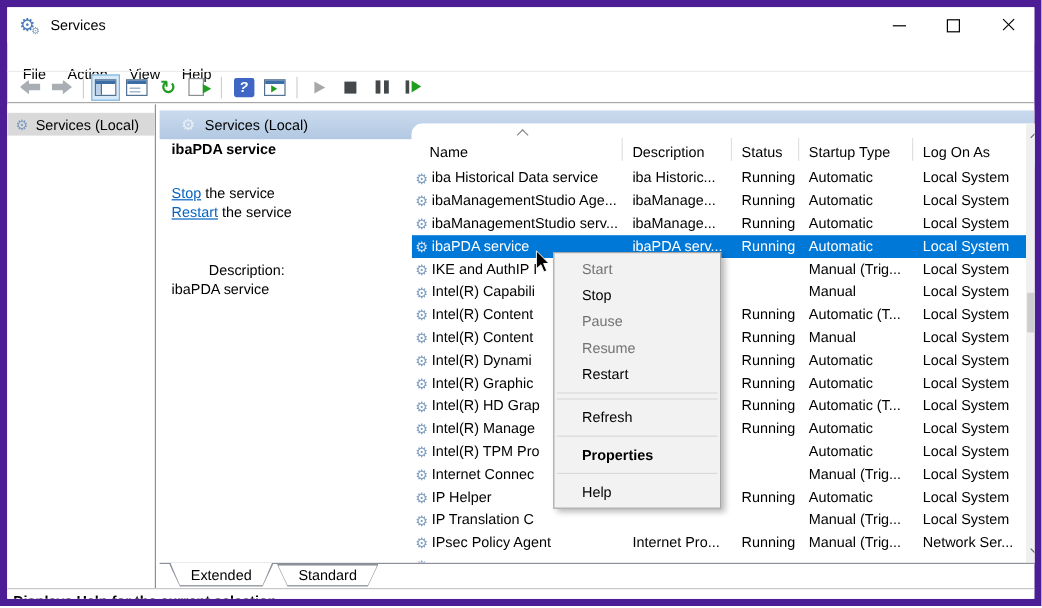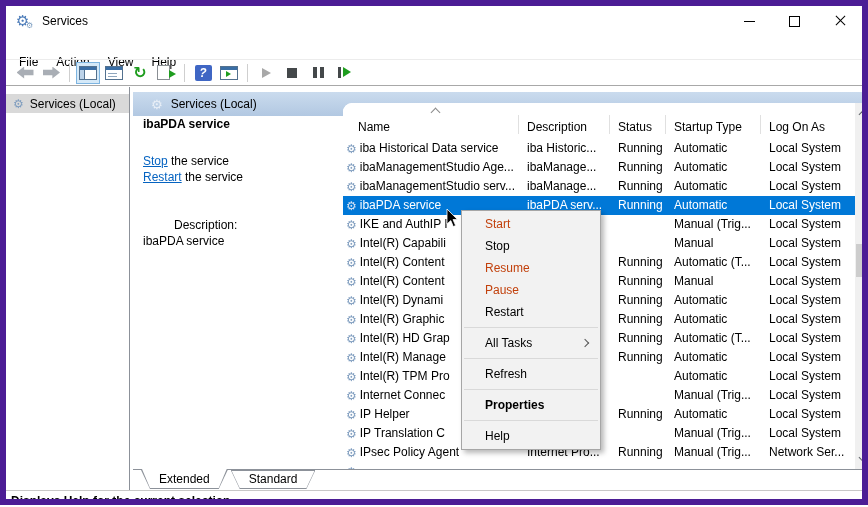--- a/index.html
+++ b/index.html
@@ -89,21 +89,21 @@
   
   .vscroll{position:absolute;right:0;top:0;bottom:0;width:17px;background:#f0f0f0;}
   .schev{position:absolute;left:5px;width:6px;height:6px;border-left:1px solid #5f6368;border-top:1px solid #5f6368;}
   .schev-up{top:8px;transform:rotate(45deg);}
   .schev-down{bottom:8px;transform:rotate(225deg);}
   .sthumb{position:absolute;left:1px;top:141px;width:15px;height:33px;background:#cdcdcd;}
   
   .ctx{position:absolute;left:455px;top:204px;width:140px;background:#f2f2f2;border:1px solid #a6a6a6;
     box-shadow:3px 3px 5px rgba(0,0,0,.28);padding:2px 0;z-index:20;box-sizing:border-box;}
   .ci{height:22px;line-height:22px;padding-left:23px;position:relative;white-space:nowrap;}
-  .ci.dis{color:#c2410c;}
+  .ci.dis{color:#737373;}
   .ci.b{font-weight:bold;}
   .csep{height:1px;background:#d9d9d9;margin:4px 2px;}
   .subarrow{position:absolute;right:12px;top:8px;width:5px;height:5px;border-top:1px solid #555;border-right:1px solid #555;transform:rotate(45deg);display:block;}
   
   .cursor{position:absolute;left:440px;top:202px;z-index:30;}
   
   .tabstrip{position:absolute;left:127px;right:0;top:463px;height:21px;border-top:1px solid #8c9199;
     background:#fff;display:flex;padding-left:8px;box-sizing:border-box;}
   .tab{position:relative;height:19px;margin-right:3px;margin-top:0;}
   .tab .bg{position:absolute;inset:0;background:#8c9199;clip-path:polygon(0 0,100% 0,calc(100% - 9px) 100%,9px 100%);display:block;}
@@ -404,25 +404,24 @@
         <i class="schev schev-up"></i>
         <div class="sthumb"></div>
         <i class="schev schev-down"></i>
       </div>
     </div>
   </div>
 
   <div class="ctx">
       <div class="ci dis"><span>Start</span></div>
       <div class="ci"><span>Stop</span></div>
+      <div class="ci dis"><span>Pause</span></div>
       <div class="ci dis"><span>Resume</span></div>
-      <div class="ci dis"><span>Pause</span></div>
       <div class="ci"><span>Restart</span></div>
       <div class="csep"></div>
-      <div class="ci"><span>All Tasks</span><i class="subarrow"></i></div>
       <div class="csep"></div>
       <div class="ci"><span>Refresh</span></div>
       <div class="csep"></div>
       <div class="ci b"><span>Properties</span></div>
       <div class="csep"></div>
       <div class="ci"><span>Help</span></div>
     </div>
 
   <svg class="cursor" width="14" height="20">
     <polygon points="1,1 1,16 4.8,12.6 7.3,18.6 9.6,17.5 7,11.6 11.5,11.6" fill="#000" stroke="#fff" stroke-width="0.8"></polygon>

